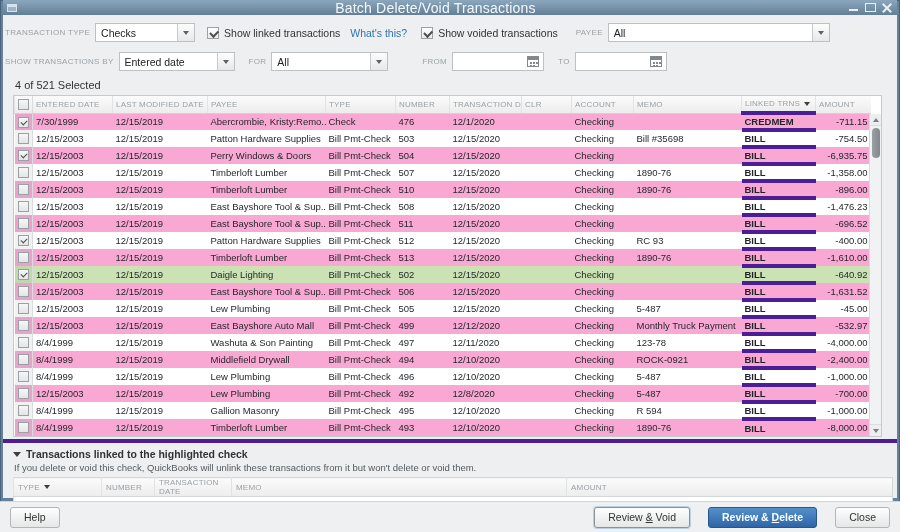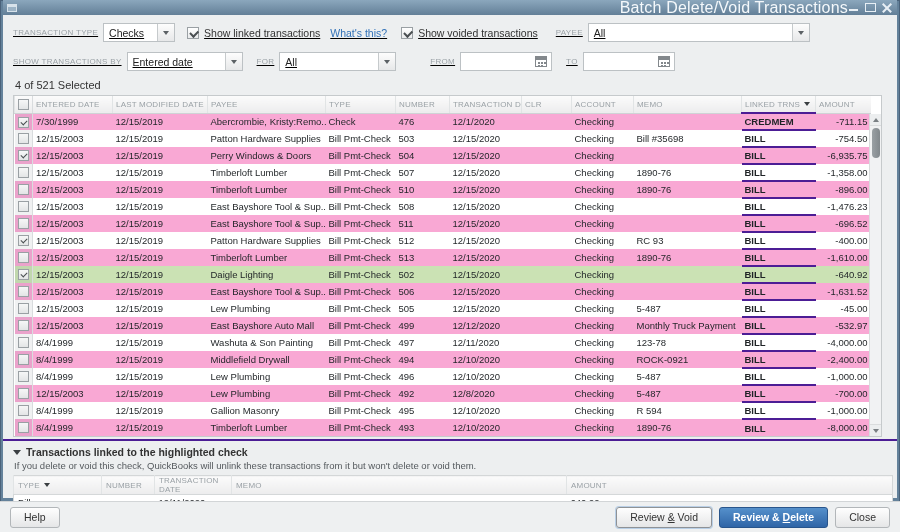--- a/index.html
+++ b/index.html
@@ -7,33 +7,33 @@
   body { font-family:"Liberation Sans", sans-serif; }
 
   .window { position:relative; width:900px; height:532px; background:#64829b;
             padding:0 3px 3px 3px; overflow:hidden; box-shadow:0 0 0 1px #4a627a inset; }
 
   
   .titlebar { height:15px; display:flex; align-items:center;
               background:linear-gradient(#8ba7bd,#637f97); color:#fff; padding:0 4px; }
   .win-icon { width:10px; height:8px; border:1px solid #d7e2ea; background:#9db4c6; margin-right:6px; position:relative; }
   .win-icon::before { content:""; position:absolute; left:0; right:0; top:0; height:2px; background:#d7e2ea; }
-  .title-text { flex:1; text-align:right; font-size:16px; letter-spacing:.2px; color:#f4f8fb; }
+  .title-text { flex:1; text-align:center; font-size:14px; letter-spacing:.2px; color:#f4f8fb; }
   .win-controls { display:flex; gap:6px; align-items:center; }
   .wc { width:11px; height:9px; position:relative; cursor:default; }
   .wc-min::before { content:""; position:absolute; left:1px; right:1px; bottom:1px; height:2px; background:#e8eff5; }
   .wc-max::before { content:""; position:absolute; inset:0; border:1.5px solid #e8eff5; }
   .wc-close::before,.wc-close::after { content:""; position:absolute; left:-1px; top:4px; width:12px; height:1.8px; background:#e8eff5; }
   .wc-close::before { transform:rotate(45deg); } .wc-close::after { transform:rotate(-45deg); }
 
   
   .body { background:#edeff0; height:483px; position:relative; }
 
   
-  .filters { padding:8px 10px 4px 10px;text-decoration:underline; }
+  .filters { padding:8px 10px 4px 2px; }
   .frow { display:flex; align-items:center; height:19px; margin-bottom:10px; }
   .flabel { font-size:8px; color:#9ba2a7; letter-spacing:.3px; margin-right:5px; white-space:nowrap; }
   .dropdown { display:flex; align-items:center; height:19px; background:#fff;
               border:1px solid #bcc1c4; font-size:10.5px; color:#222; position:relative; }
   .dd-value { flex:1; padding:0 5px; overflow:hidden; white-space:nowrap; }
   .dd-btn { width:17px; align-self:stretch; border-left:1px solid #c6cacc;
             background:linear-gradient(#fdfdfd,#e7e8e9); display:flex; align-items:center; justify-content:center; }
   .tri-down { width:0; height:0; border-left:3.5px solid transparent; border-right:3.5px solid transparent; border-top:4px solid #5c6165; }
   .cbx { width:12px; height:12px; border:1px solid #9aa0a4; background:linear-gradient(#fff,#e9ebec);
          display:inline-block; position:relative; margin-right:5px; flex:none; }
@@ -83,38 +83,38 @@
               background:linear-gradient(90deg,#9aa0a4,#82888c); }
 
   
   .paging { display:flex; justify-content:flex-end; align-items:center; gap:4px;
             font-size:9px; color:#5f666b; padding:3px 22px 2px 0; }
   .pg-arrow { width:0; height:0; border-top:5px solid transparent; border-bottom:5px solid transparent; }
   .pg-left  { border-right:7px solid #2e6db4; }
   .pg-right { border-left:7px solid #2e6db4; }
 
   
-  .linked { border-top:2px solid #4c1d95; margin-top:2px; padding:5px 10px 0 10px; }
+  .linked { border-top:4px solid #4c1d95; margin-top:2px; padding:5px 10px 0 10px; }
   .linked-title { font-size:10.5px; font-weight:bold; color:#333; display:flex; align-items:center; gap:5px; }
   .tri-collapse { width:0; height:0; border-left:4px solid transparent; border-right:4px solid transparent; border-top:5px solid #3a3f42; }
   .linked-desc { font-size:9.5px; color:#555a5e; margin:2px 0 4px 1px; }
   table.ltable { border-collapse:collapse; table-layout:fixed; width:880px; background:#fff; border:1px solid #d4d7d8; }
   table.ltable th { height:14px; background:linear-gradient(#fbfbfb,#ececed); font-size:8px; font-weight:normal;
                     color:#9aa1a6; text-align:left; padding:0 4px; border-left:1px solid #e1e4e5;
                     border-bottom:1px solid #d5d8d9; letter-spacing:.2px; }
   table.ltable td { height:15px; font-size:9.5px; color:#1f2326; padding:0 4px; border-bottom:1px solid #eceeef; }
   table.ltable tr.lempty td { height:11px; }
 
   
   .footer { position:absolute; left:0; right:0; bottom:0; height:31px; background:#eef0f1;
             border-top:1px solid #d2d5d7; display:flex; align-items:center; padding:0 10px; }
   .btn { height:21px; padding:0 13px; border:1px solid #b2b6b9; border-radius:3px;
          background:linear-gradient(#fefefe,#e5e6e7); font-size:10.5px; color:#333;
          font-family:"Liberation Sans",sans-serif; cursor:pointer; }
-  .btn-group { margin-left:auto; display:flex; gap:7px; align-items:center; }
+  .btn-group { margin-left:auto; display:flex; gap:18px; align-items:center; }
   .btn.focused { border-color:#8e9296; box-shadow:0 0 0 1px #b9cfe6; }
   .btn.primary { background:linear-gradient(#5590cb,#2f65a7); border-color:#28558c; color:#fff; font-weight:bold; }
   .btn u { text-decoration:underline; }
 </style>
 </head>
 <body>
 
 <div class="window">
   <div class="titlebar">
     <span class="win-icon"></span>
@@ -124,21 +124,21 @@
       <span class="wc wc-max"></span>
       <span class="wc wc-close"></span>
     </span>
   </div>
 
   <div class="body">
 
     <div class="filters">
       <div class="frow">
         <span class="flabel">TRANSACTION TYPE</span>
-        <span class="dropdown" style="width:72px;">
+        <span class="dropdown" style="width:100px;">
           <span class="dd-value">Checks</span>
           <span class="dd-btn">
               <span class="tri-down"></span>
             </span>
         </span>
         <span style="width:12px"></span>
         <span class="cbx checked"></span>
         <span class="cbx-label">Show linked transactions</span>
         <span class="link">What's this?</span>
         <span class="cbx checked"></span>

